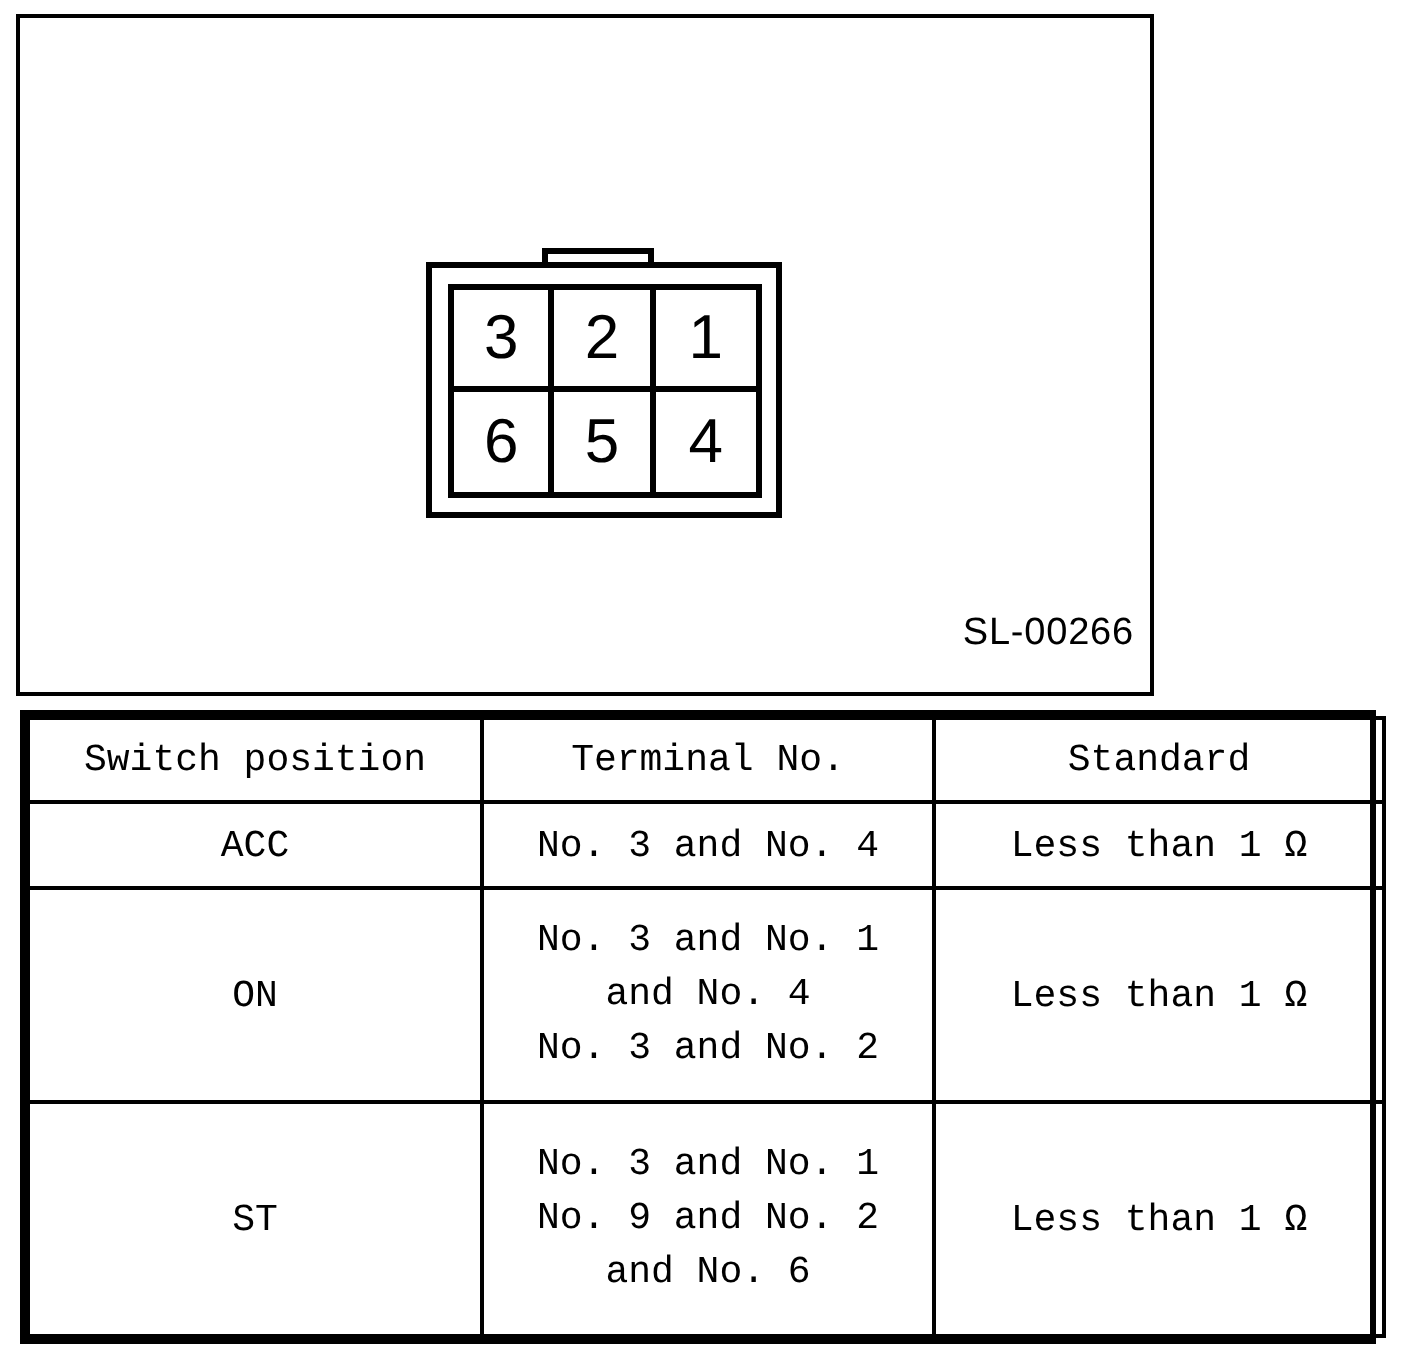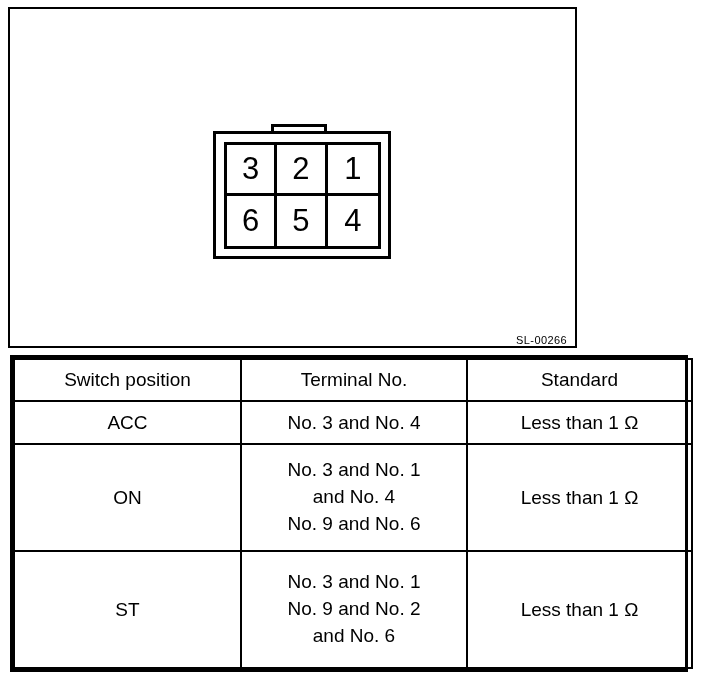--- a/index.html
+++ b/index.html
@@ -24,27 +24,27 @@
 
   .pin-grid{position:absolute;left:19px;top:18px;width:157px;height:107px;
             border:3px solid #000;box-sizing:border-box;background:#fff;
             display:grid;grid-template-columns:1fr 1fr 1fr;grid-template-rows:1fr 1fr;}
   .pin-cell{display:flex;align-items:center;justify-content:center;
             font-size:31px;line-height:1;box-sizing:border-box;
             border-right:3px solid #000;border-bottom:3px solid #000;}
   .pin-cell.c3{border-right:none;}
   .pin-cell.r2{border-bottom:none;}
 
-  #figure-ref{position:absolute;right:8px;bottom:0;font-size:11px;
+  #figure-ref{position:absolute;right:8px;bottom:18px;font-size:19px;
               letter-spacing:.4px;}
 
   
   #spec-table{position:absolute;left:10px;top:355px;width:678px;height:317px;
               border:3px solid #000;box-sizing:border-box;border-collapse:collapse;
-              background:#fff;}
+              background:#fff;font-family:Liberation Mono, monospace;}
   #spec-table table{width:100%;height:100%;border-collapse:collapse;table-layout:fixed;}
   #spec-table col.c-pos{width:227px;}
   #spec-table col.c-term{width:226px;}
   #spec-table col.c-std{width:225px;}
   #spec-table td,#spec-table th{border:2px solid #000;text-align:center;
        vertical-align:middle;font-weight:normal;font-size:19px;padding:2px 4px;}
   #spec-table th{height:36px;}
   .r-lock td,.r-acc td{height:35px;}
   .r-on td{height:96px;}
   .r-st td{height:105px;}
@@ -92,21 +92,21 @@
       <tr class="r-acc">
         <td>ACC</td>
         <td>No. 3 and No. 4</td>
         <td>Less than 1 Ω</td>
       </tr>
       <tr class="r-on">
         <td>ON</td>
         <td class="multi">
           <span>No. 3 and No. 1</span>
           <span>and No. 4</span>
-          <span>No. 9 and No. 6</span>
+          <span>No. 3 and No. 2</span>
         </td>
         <td>Less than 1 Ω</td>
       </tr>
       <tr class="r-st">
         <td>ST</td>
         <td class="multi">
           <span>No. 3 and No. 1</span>
           <span>No. 9 and No. 2</span>
           <span>and No. 6</span>
         </td>

